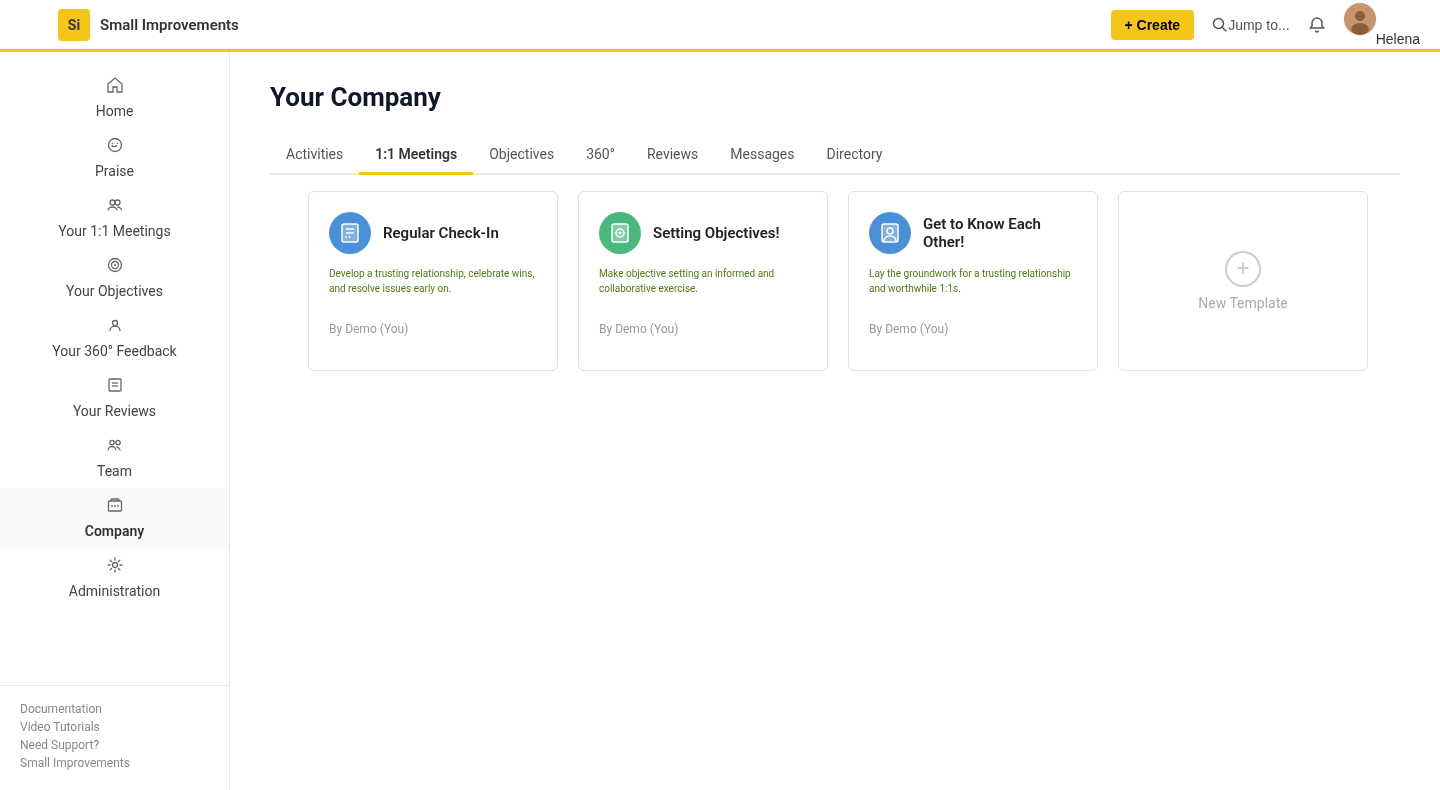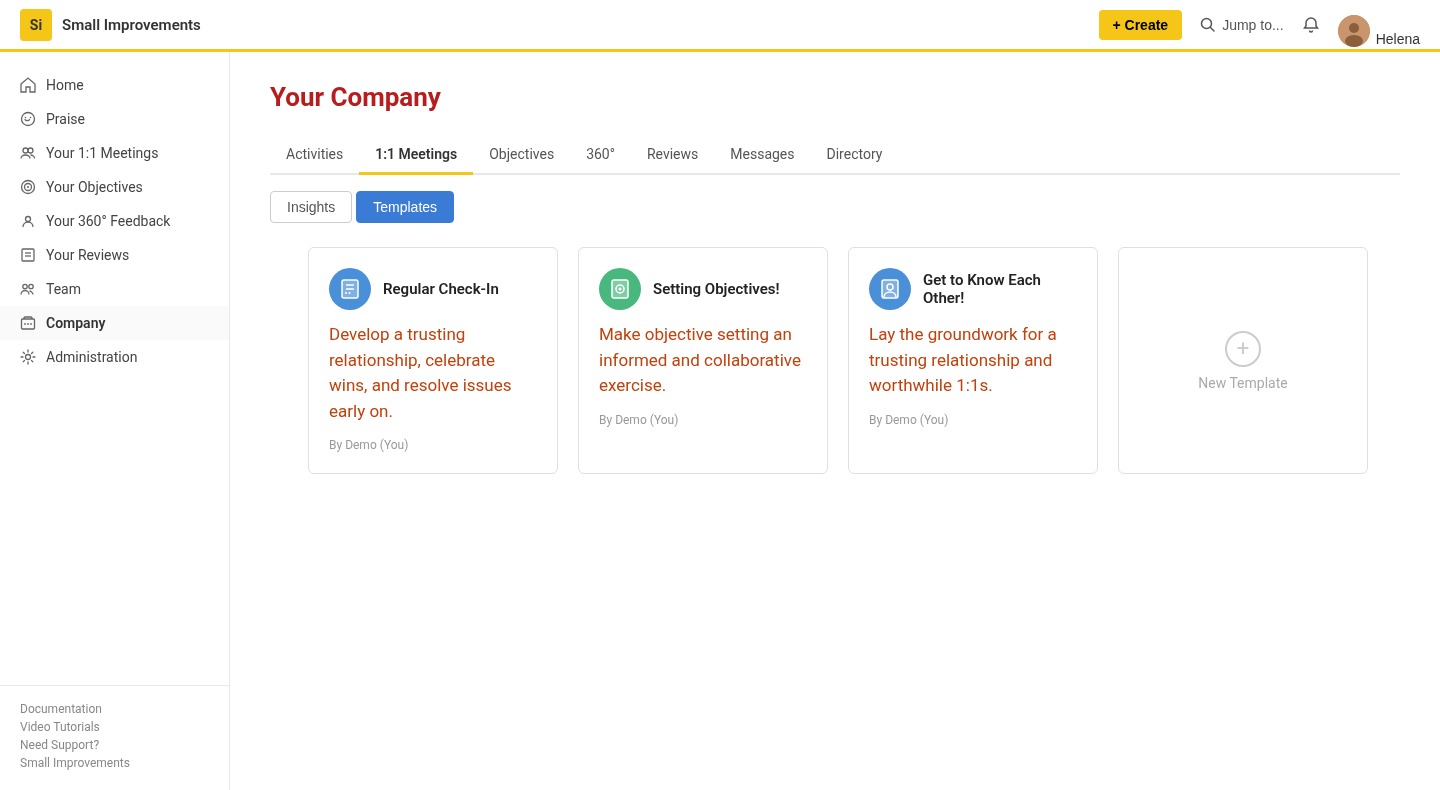--- a/index.html
+++ b/index.html
@@ -11,31 +11,32 @@
       border-bottom: 3px solid #f5c518;
       padding: 0 20px; height: 52px; flex-shrink: 0;
       justify-content: space-between;
     }
     .topnav-left { display: flex; align-items: center; gap: 10px; }
     .logo-box {
       background: #f5c518; color: #333; font-weight: 700;
       font-size: 14px; width: 32px; height: 32px;
       display: flex; align-items: center; justify-content: center;
       border-radius: 4px;
+      margin-left: 38px;
     }
     .app-name { font-weight: 600; font-size: 15px; color: #333; }
     .topnav-right { display: flex; align-items: center; gap: 18px; }
     .create-btn {
       background: #f5c518; border: none; border-radius: 4px;
       padding: 7px 14px; font-weight: 600; font-size: 14px;
       cursor: pointer; display: flex; align-items: center; gap: 6px;
     }
     .nav-icon-btn {
       background: none; border: none; cursor: pointer;
-      display: flex; align-items: flex-end; gap: 6px;
+      display: flex; align-items: flex-start; 
       font-size: 14px; color: #555;
     }
     .avatar {
       width: 32px; height: 32px; border-radius: 50%;
       background: #c8956c; display: flex; align-items: center;
       justify-content: center; overflow: hidden;
     }
     .avatar svg { width: 32px; height: 32px; }
     .user-name { font-size: 14px; color: #333; margin-top: 28px; }
 
@@ -45,36 +46,37 @@
     
     .sidebar {
       width: 230px; background: #fff; border-right: 1px solid #e8e8e8;
       display: flex; flex-direction: column; overflow-y: auto; flex-shrink: 0;
     }
     .sidebar-nav { flex: 1; padding: 16px 0; }
     .sidebar-item {
       display: flex; align-items: center; gap: 10px;
       padding: 9px 20px; cursor: pointer; font-size: 14px; color: #444;
       text-decoration: none;
+      flex-direction: column;
     }
     .sidebar-item.active { font-weight: 600; color: #333; background: #fafafa; }
     .sidebar-icon { width: 16px; height: 16px; flex-shrink: 0; color: #666; }
     .sidebar-footer {
       padding: 16px 20px; border-top: 1px solid #e8e8e8;
       font-size: 12px; color: #888;
     }
     .sidebar-footer a {
       display: block; color: #888; text-decoration: none;
       margin-bottom: 4px; cursor: pointer;
     }
 
     
     .main { flex: 1; overflow-y: auto; background: #fff; padding: 0; }
     .main-inner { padding: 30px 40px; }
-    .page-title { font-size: 26px; font-weight: 700; color: #b91c1c; margin-bottom: 24px; }
+    .page-title { font-size: 26px; font-weight: 700; color: #0f172a; margin-bottom: 24px; }
 
     
     .tabs { display: flex; gap: 0; border-bottom: 2px solid #e8e8e8; margin-bottom: 16px; }
     .tab {
       padding: 10px 16px; font-size: 14px; cursor: pointer; color: #555;
       border-bottom: 3px solid transparent; margin-bottom: -2px;
       text-decoration: none;
     }
     .tab.active { color: #333; font-weight: 600; border-bottom: 3px solid #f5c518; }
 
@@ -97,21 +99,21 @@
     }
     .card-header { display: flex; align-items: center; gap: 12px; margin-bottom: 12px; }
     .card-icon {
       width: 42px; height: 42px; border-radius: 50%;
       display: flex; align-items: center; justify-content: center;
       flex-shrink: 0;
     }
     .card-icon.blue { background: #4a90d9; }
     .card-icon.green { background: #48b87e; }
     .card-title { font-size: 15px; font-weight: 600; color: #222; }
-    .card-desc { font-size: 17px; color: #c2410c; margin-bottom: 10px; line-height: 1.5; }
+    .card-desc { font-size: 10px; color: #4d7c0f; margin-bottom: 22px; line-height: 1.5; }
     .card-author { font-size: 12px; color: #999; }
 
     .new-template-card {
       background: #fff; border: 1px solid #e0e0e0; border-radius: 6px;
       width: 250px; min-height: 180px; display: flex; flex-direction: column;
       align-items: center; justify-content: center; cursor: pointer; gap: 8px;
     }
     .plus-circle {
       width: 36px; height: 36px; border-radius: 50%; border: 2px solid #ccc;
       display: flex; align-items: center; justify-content: center;
@@ -262,24 +264,20 @@
       <div class="tabs">
         <a class="tab">Activities</a>
         <a class="tab active">1:1 Meetings</a>
         <a class="tab">Objectives</a>
         <a class="tab">360°</a>
         <a class="tab">Reviews</a>
         <a class="tab">Messages</a>
         <a class="tab">Directory</a>
       </div>
 
-      <div class="sub-tabs">
-        <button class="sub-tab">Insights</button>
-        <button class="sub-tab active">Templates</button>
-      </div>
 
       <div class="cards-grid">
 
         <div class="card">
           <div class="card-header">
             <div class="card-icon blue">
               <svg width="22" height="22" viewBox="0 0 22 22" fill="none">
                 <rect x="3" y="2" width="16" height="18" rx="2" fill="white" fill-opacity="0.3" stroke="white" stroke-width="1.5"></rect>
                 <line x1="7" y1="7" x2="15" y2="7" stroke="white" stroke-width="1.5"></line>
                 <line x1="7" y1="11" x2="15" y2="11" stroke="white" stroke-width="1.5"></line>

